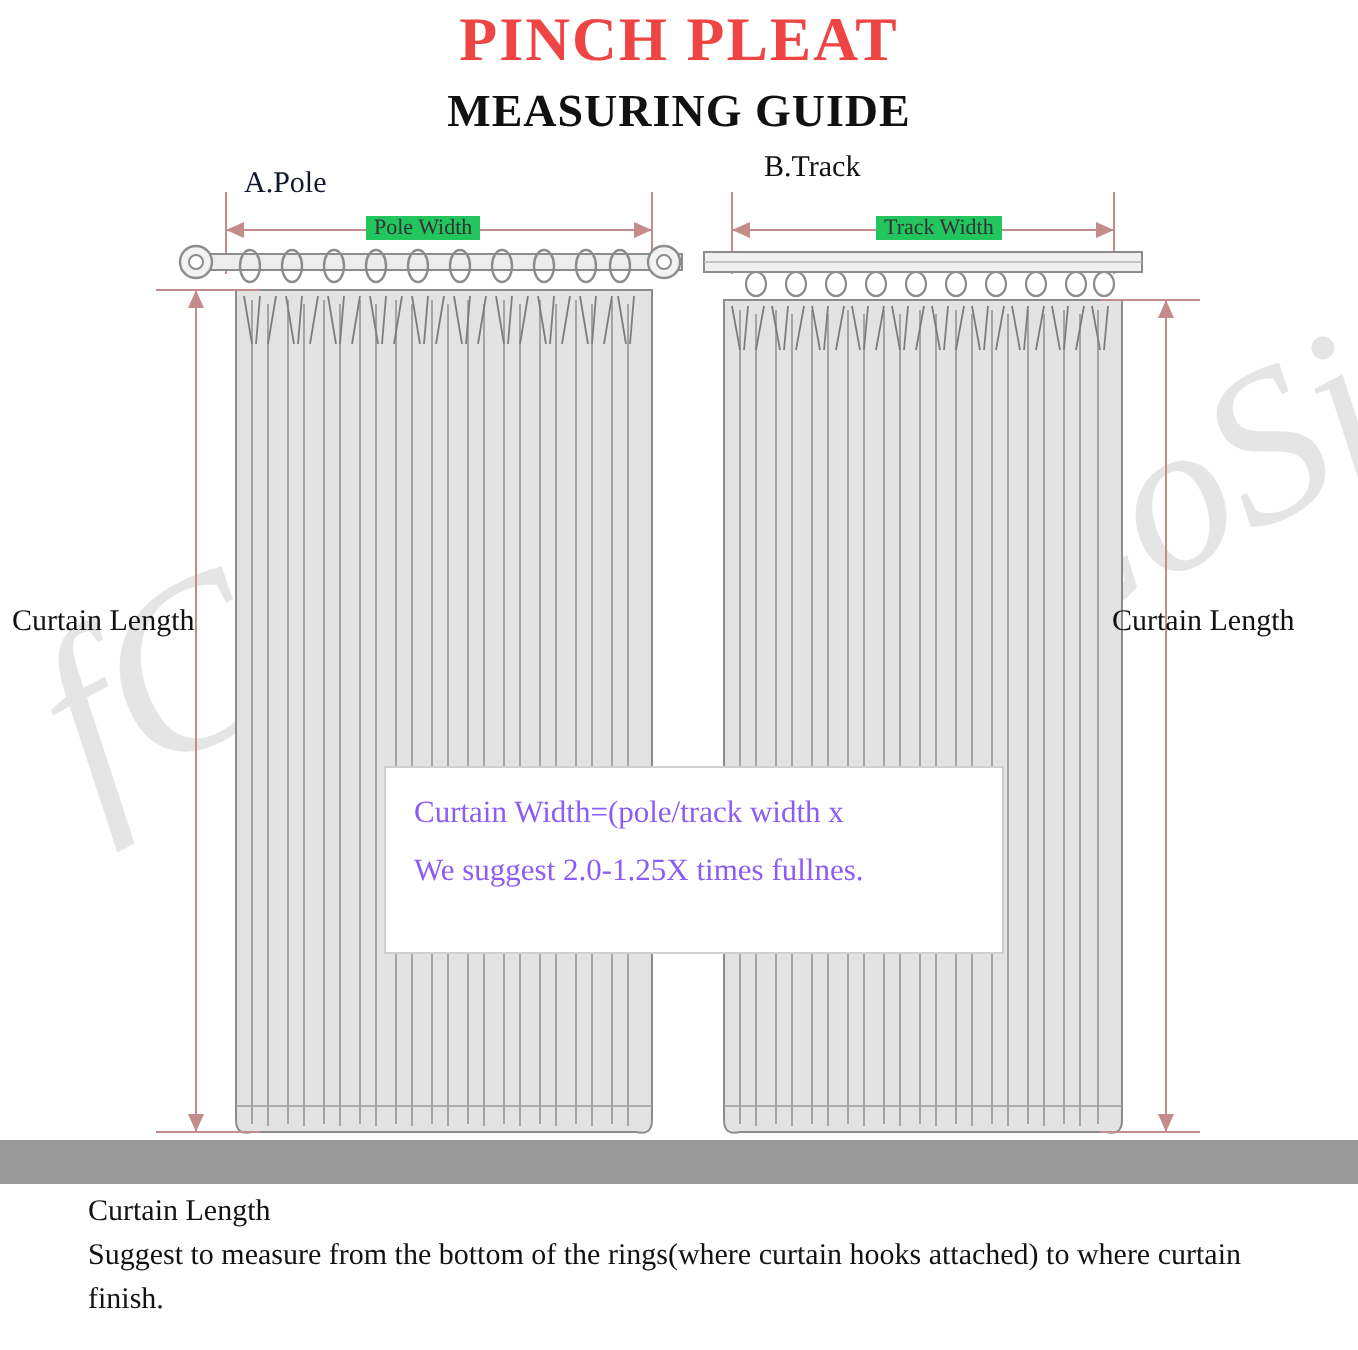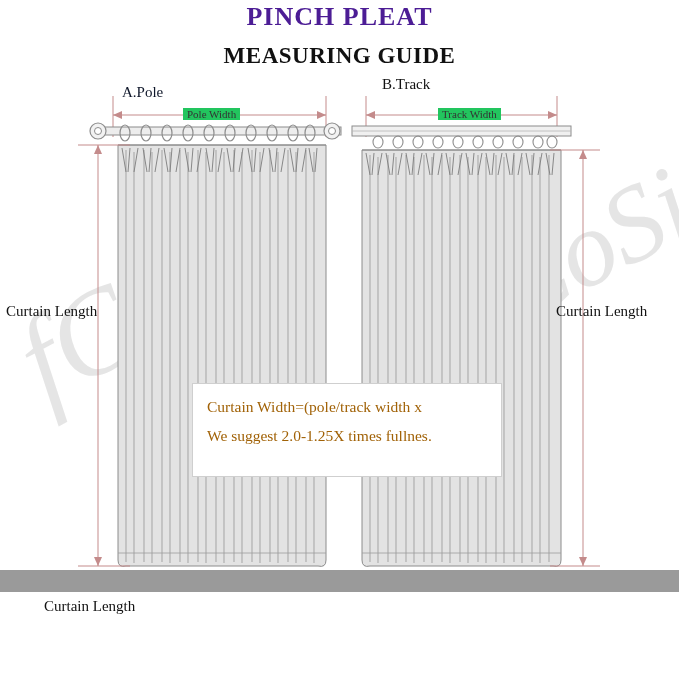--- a/index.html
+++ b/index.html
@@ -21,24 +21,24 @@
     width: 679px;
     height: 675px;
   }
 
   
   .title {
     position: absolute;
     left: 0; right: 0;
     top: 2px;
     text-align: center;
-    font-size: 26px;
+    font-size: 31px;
     font-weight: bold;
     letter-spacing: 1px;
-    color: #4c1d95;
+    color: #ef4444;
   }
   .subtitle {
     position: absolute;
     left: 0; right: 0;
     top: 43px;
     text-align: center;
     font-size: 23px;
     font-weight: bold;
     letter-spacing: 0.5px;
     color: #111;
@@ -106,21 +106,21 @@
     width: 310px;
     height: 94px;
     background: #ffffff;
     border: 1px solid #cfcfcf;
     box-sizing: border-box;
     padding: 8px 12px 0 14px;
   }
   .formula-box div {
     font-size: 15.5px;
     line-height: 29px;
-    color: #a16207;
+    color: #8b5cf6;
     white-space: nowrap;
   }
 
   
   .note-bar {
     position: absolute;
     left: 0;
     top: 570px;
     width: 679px;
     height: 22px;
@@ -340,15 +340,16 @@
   <div class="len-label-right">Curtain Length</div>
 
   <div class="formula-box">
     <div>Curtain Width=(pole/track width x</div>
     <div>We suggest 2.0-1.25X times fullnes.</div>
   </div>
 
   <div class="note-bar"></div>
   <div class="note">
     <div class="n-title">Curtain Length</div>
+    <div class="n-body">Suggest to measure from the bottom of the rings(where curtain hooks attached) to where curtain finish.</div>
   </div>
 
 </div>
 
 </body></html>

